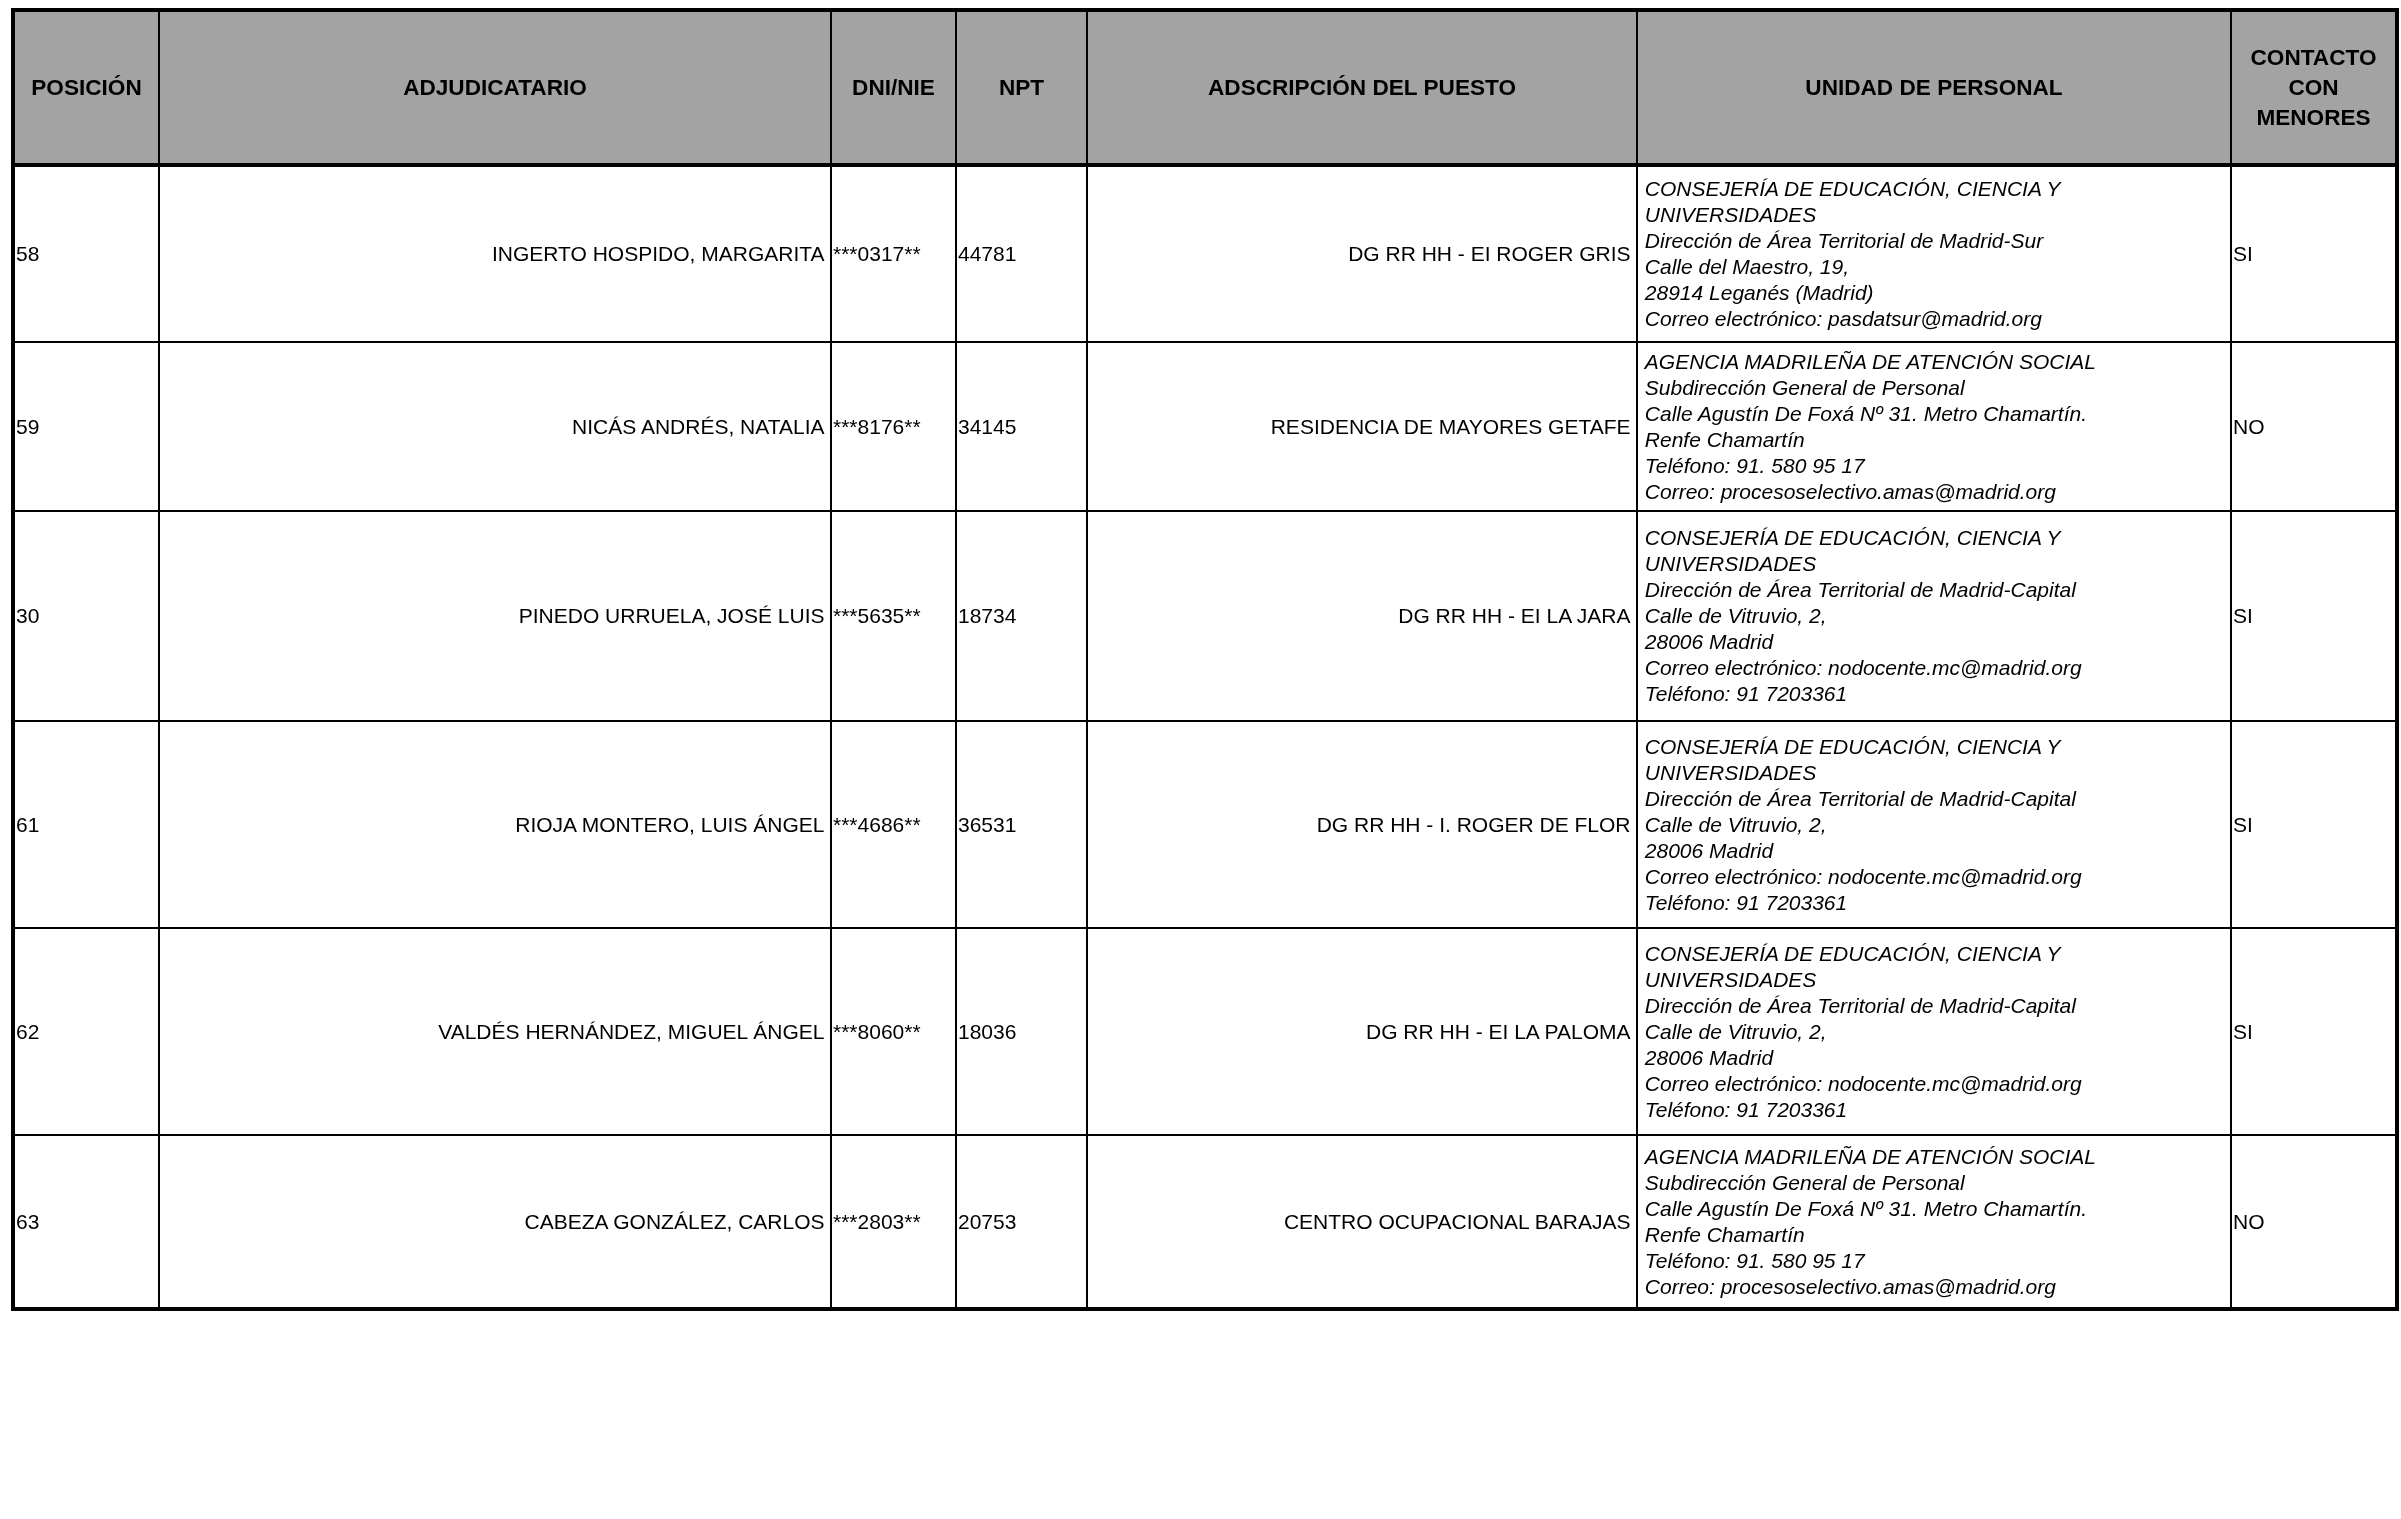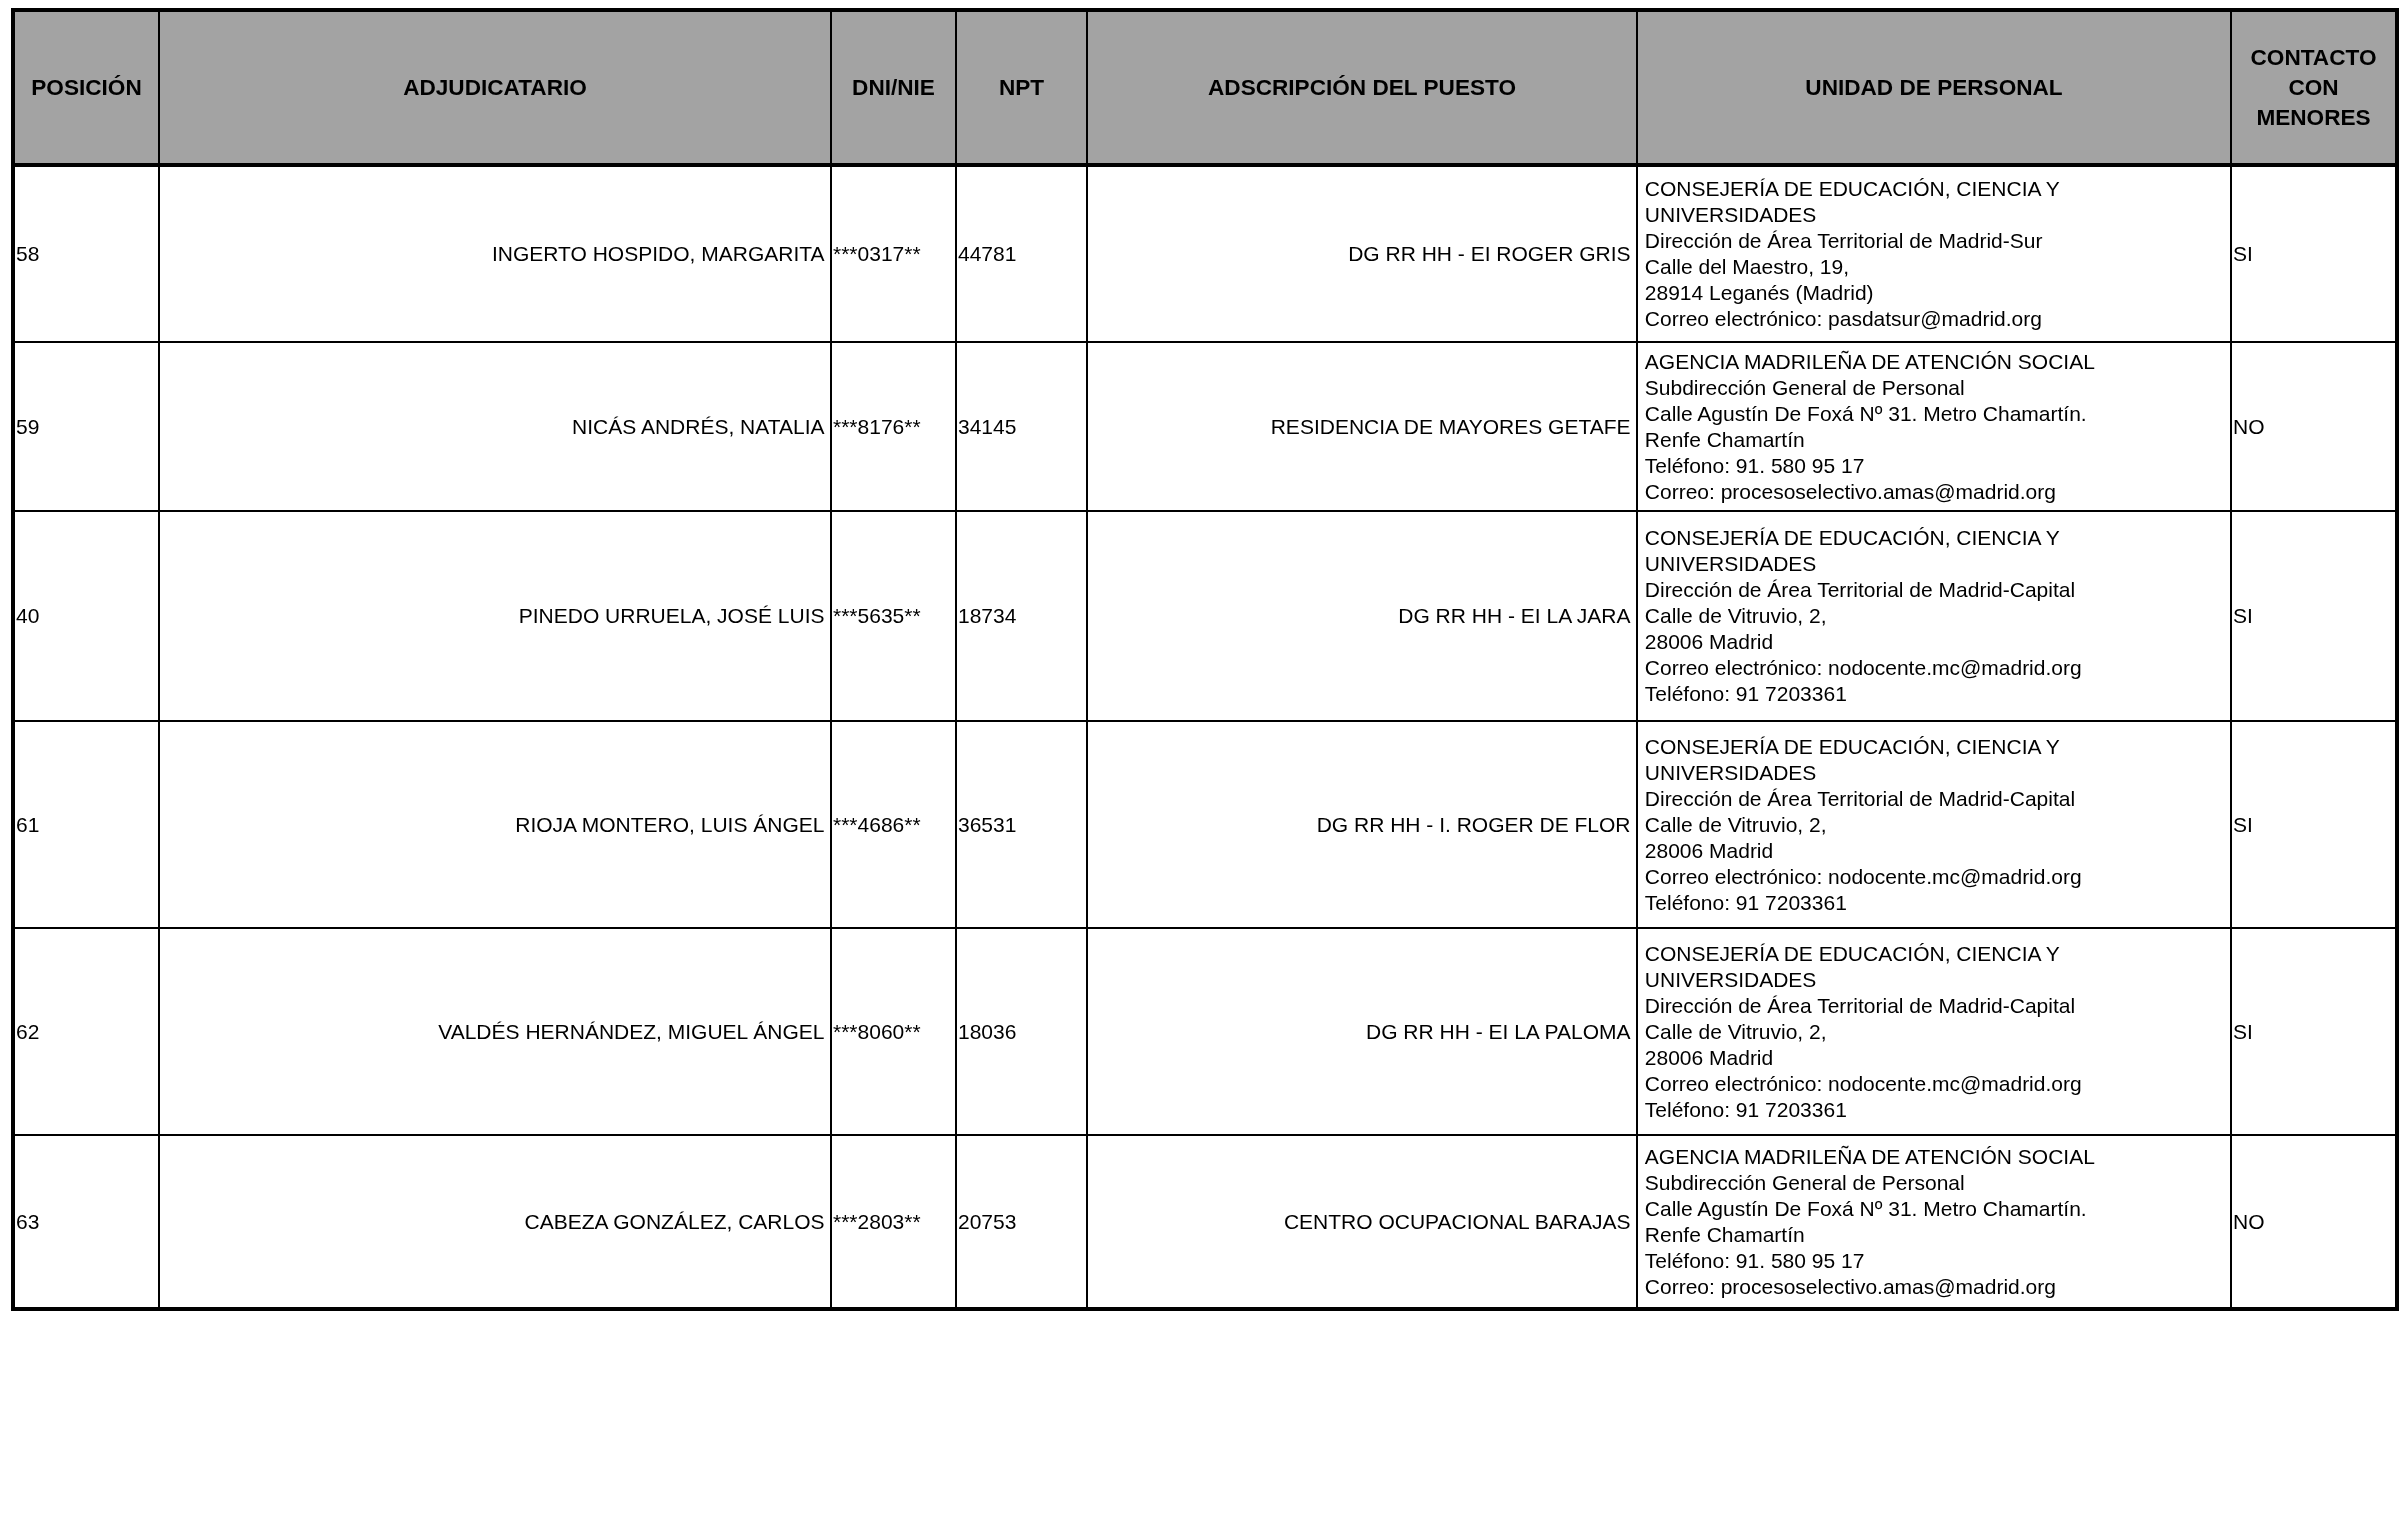--- a/index.html
+++ b/index.html
@@ -54,20 +54,21 @@
     line-height: 26px;
     background: #ffffff;
   }
   td.center { text-align: left; }
   td.left   { text-align: right; padding-left: 6.8px; padding-right: 5.5px; }
   td.unidad {
     text-align: left;
     white-space: pre-line;
     padding: 4.1px 5.5px 4.1px 6.8px;
     vertical-align: middle;
+    font-style: italic;
   }
   
   tbody tr:nth-child(1) { height: 177px; }
   tbody tr:nth-child(2) { height: 169px; }
   tbody tr:nth-child(3) { height: 210px; }
   tbody tr:nth-child(4) { height: 207px; }
   tbody tr:nth-child(5) { height: 207px; }
   tbody tr:nth-child(6) { height: 174px; }
 </style>
 </head>
@@ -120,21 +121,21 @@
         <td class="left">RESIDENCIA DE MAYORES GETAFE</td>
         <td class="unidad">AGENCIA MADRILEÑA DE ATENCIÓN SOCIAL
 Subdirección General de Personal
 Calle Agustín De Foxá Nº 31. Metro Chamartín.
 Renfe Chamartín
 Teléfono: 91. 580 95 17
 Correo: procesoselectivo.amas@madrid.org</td>
         <td class="center">NO</td>
       </tr>
       <tr>
-        <td class="center">40</td>
+        <td class="center">30</td>
         <td class="left">PINEDO URRUELA, JOSÉ LUIS</td>
         <td class="center">***5635**</td>
         <td class="center">18734</td>
         <td class="left">DG RR HH - EI LA JARA</td>
         <td class="unidad">CONSEJERÍA DE EDUCACIÓN, CIENCIA Y
 UNIVERSIDADES
 Dirección de Área Territorial de Madrid-Capital
 Calle de Vitruvio, 2,
 28006 Madrid
 Correo electrónico: nodocente.mc@madrid.org

